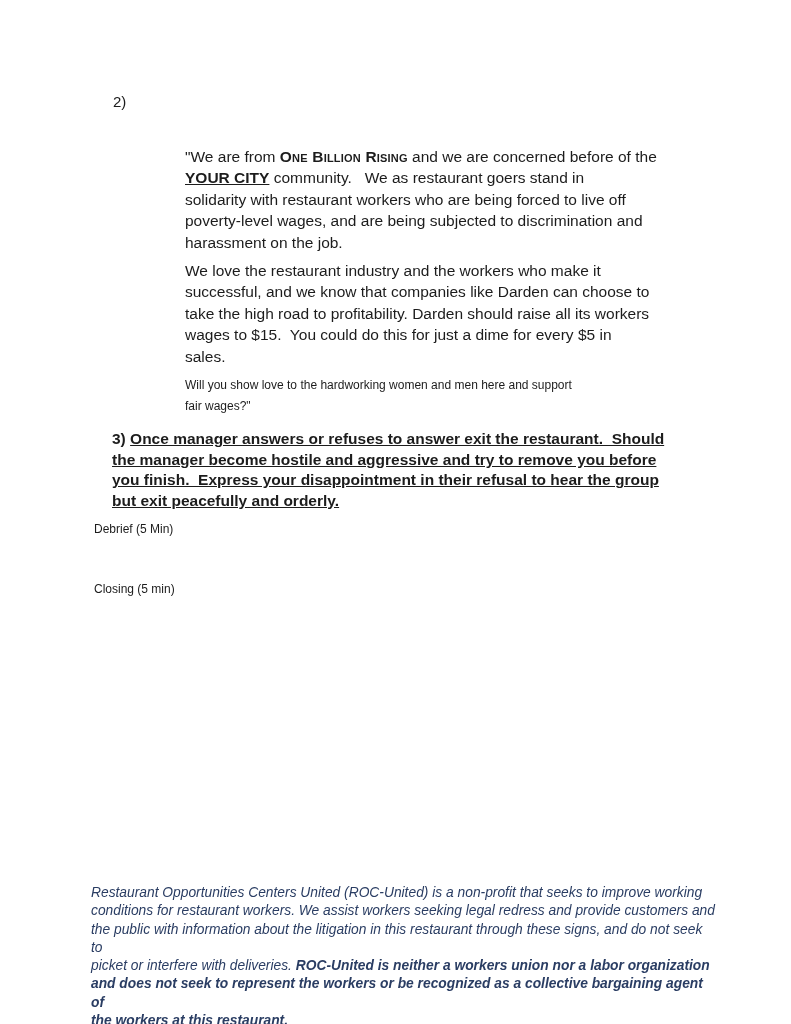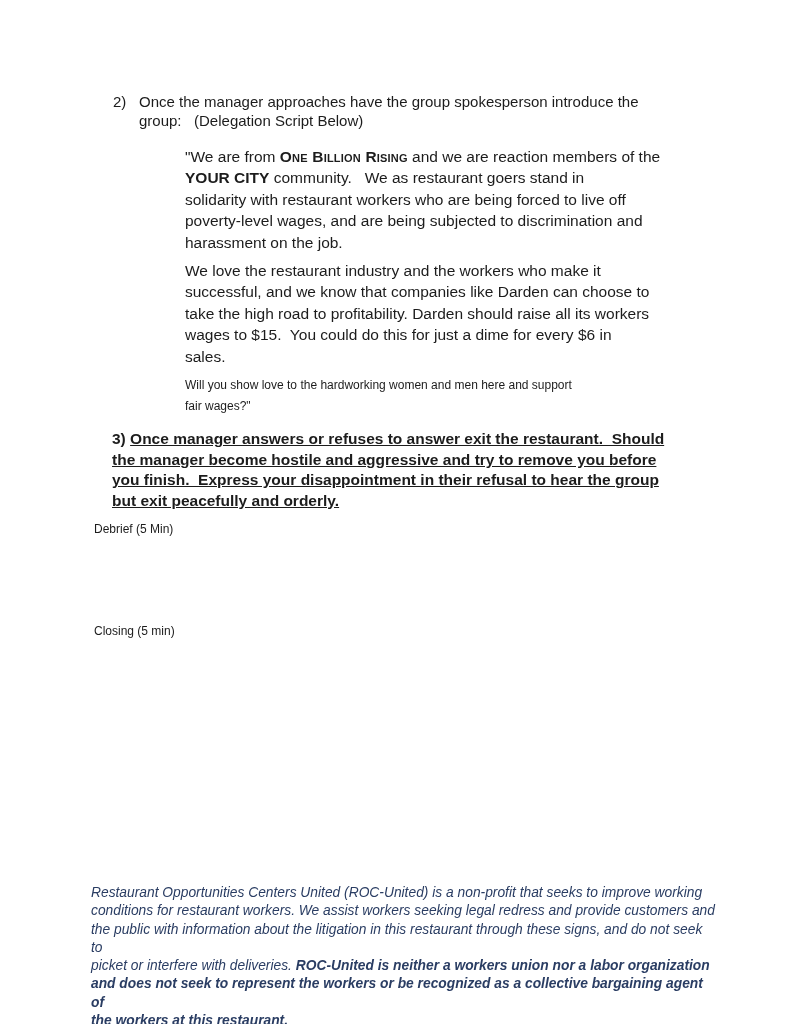--- a/index.html
+++ b/index.html
@@ -46,20 +46,21 @@
   .quote-p3 { top: 375px; font-size: 12px; line-height: 20.5px; }
 
   .smallcaps {
     font-weight: bold;
     font-variant: small-caps;
     letter-spacing: 0.2px;
     text-align: right;
   }
   .bold-underline {
     font-weight: bold;
+    text-decoration: underline;
     margin-top: 44px;
   }
 
   
   .step3 {
     left: 112px;
     top: 429px;
     width: 590px;
     font-size: 15.5px;
     font-weight: bold;
@@ -69,52 +70,51 @@
 
   
   .para {
     left: 94px;
     width: 620px;
     font-size: 12px;
     line-height: 18.5px;
   }
   .debrief-heading { top: 520px; }
   .debrief-body    { top: 556px; }
-  .closing-heading { top: 622px; }
+  .closing-heading { top: 580px; }
   .closing-body    { top: 647px; }
 
   
   .footer {
     left: 91px;
     top: 884px;
     width: 625px;
     font-size: 13.8px;
     line-height: 18.3px;
     font-style: italic;
   }
   .footer .fbold { font-weight: bold; }
 </style>
 </head>
 <body>
 
 <div class="page">
 
-  <div class="block step2"><span class="num">2)</span><span>Once the manager approaches have the group spokesperson introduce the
-group:   (Delegation Script Below)</span></div>
+  <div class="block step2"><span class="num">2)</span></div>
 
-  <div class="block quote quote-p1"><span>"We are from </span><span class="smallcaps">One Billion Rising</span><span> and we are reaction members of the
+  <div class="block quote quote-p1"><span>"We are from </span><span class="smallcaps">One Billion Rising</span><span> and we are concerned before of the
 </span><span class="bold-underline">YOUR CITY</span><span> community.   We as restaurant goers stand in
 solidarity with restaurant workers who are being forced to live off
 poverty-level wages, and are being subjected to discrimination and
 harassment on the job.</span></div>
 
   <div class="block quote quote-p2">We love the restaurant industry and the workers who make it
 successful, and we know that companies like Darden can choose to
 take the high road to profitability. Darden should raise all its workers
-wages to $15.  You could do this for just a dime for every $6 in
+wages to $15.  You could do this for just a dime for every $5 in
 sales.</div>
 
   <div class="block quote quote-p3">Will you show love to the hardworking women and men here and support
 fair wages?"</div>
 
   <div class="block step3"><span>3) </span><span class="underlined">Once manager answers or refuses to answer exit the restaurant.  Should
 the manager become hostile and aggressive and try to remove you before
 you finish.  Express your disappointment in their refusal to hear the group
 but exit peacefully and orderly.</span></div>
 

